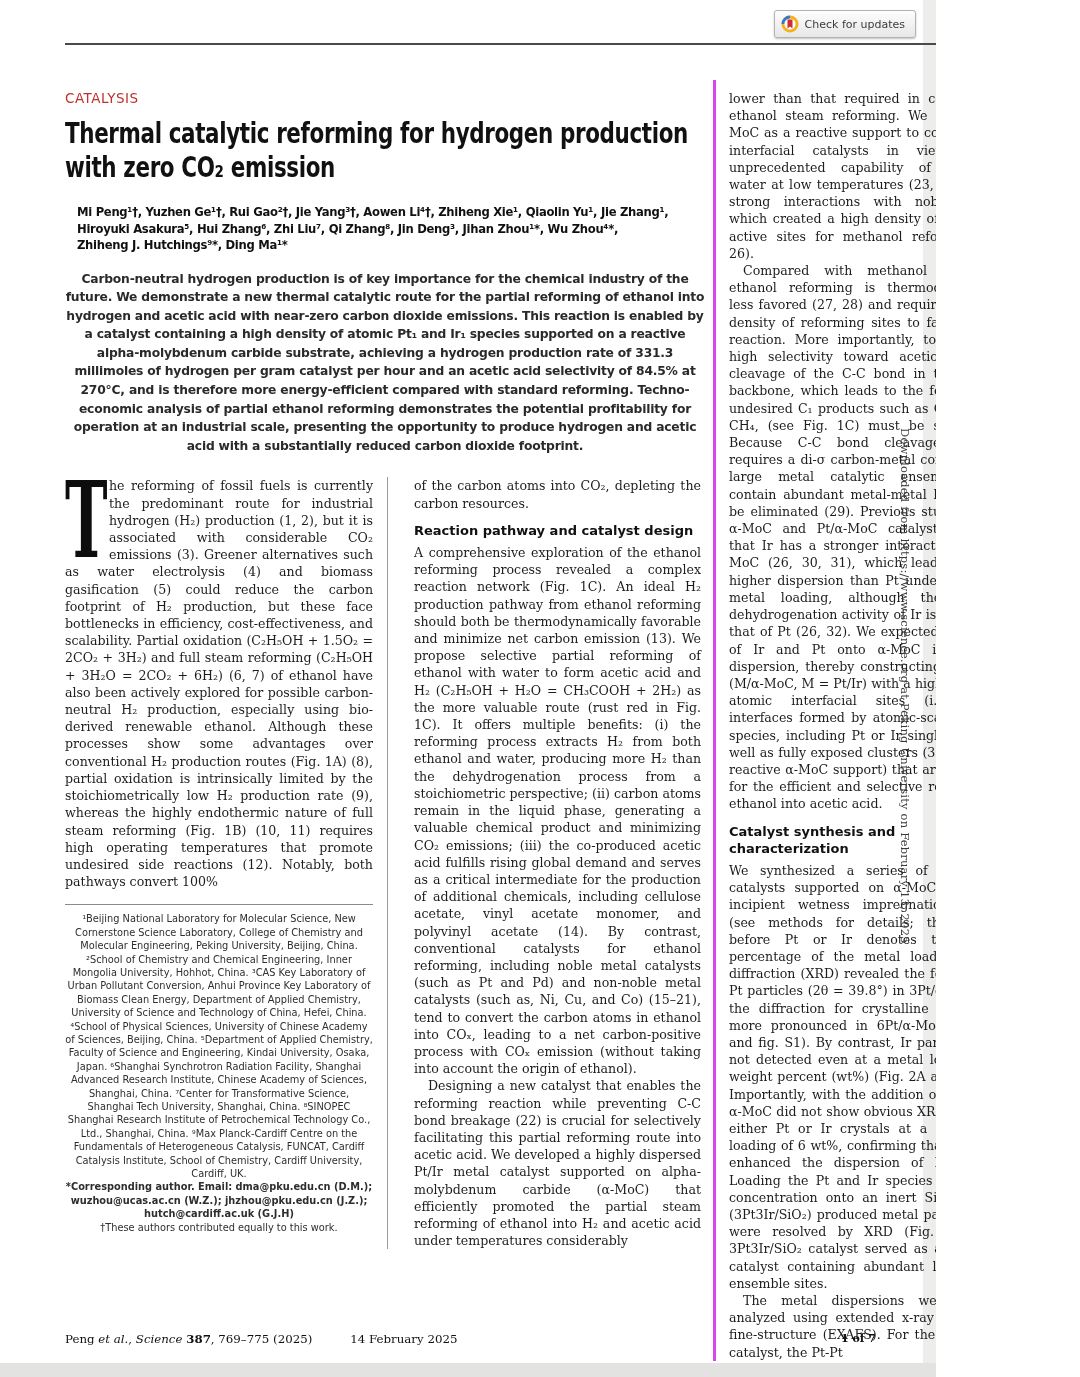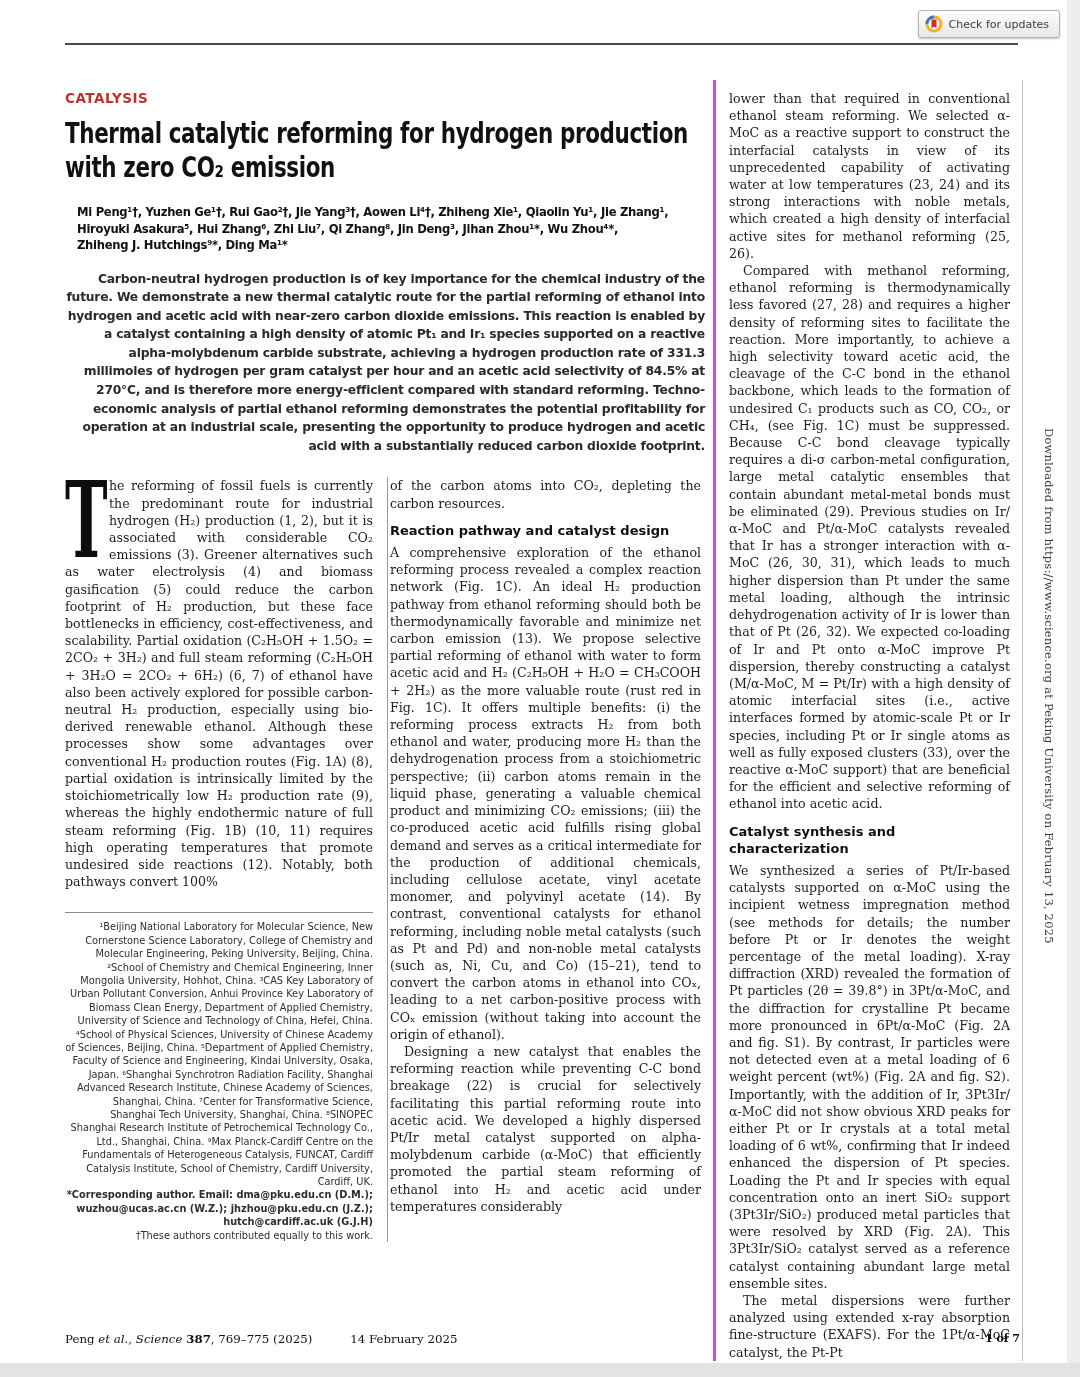--- a/index.html
+++ b/index.html
@@ -1,19 +1,19 @@
 <!DOCTYPE html>
 <html><head>
 <meta charset="utf-8">
 <style>
   * { box-sizing: border-box; margin: 0; padding: 0; }
   body { margin: 0; background: #ffffff; }
   .page {
     position: relative;
-    width: 1080px; height: 1377px;
+    width: 936px; height: 1377px;
     background: #ffffff;
     overflow: hidden;
     font-family: "DejaVu Serif", serif;
     color: #1d1d1d;
   }
   .edge-right { position:absolute; top:0; right:0; width:13px; height:1377px; background:#ededeb; }
   .edge-bottom { position:absolute; left:0; bottom:0; width:1080px; height:14px; background:#e3e3e1; }
 
   .masthead { position:absolute; top:36px; left:65px; right:62px; }
   .masthead-label { font-family:"DejaVu Serif", serif; font-weight:bold; font-size:15px; letter-spacing:1.5px; color:#111; }
@@ -33,53 +33,53 @@
   .content { position:absolute; top:80px; left:65px; width:958px; display:flex; }
   .left-region { width:648px; }
   .col { font-size:12.6px; line-height:17.2px; text-align:justify; }
   .col3 {
     width:310px;
     border-left:3px solid #d946ef; border-right:1px solid #bbb;
     padding:10px 12px 0 13px;
     min-height:1250px;
   }
 
-  .section-label { margin-top:10px; font-family:"DejaVu Sans", sans-serif; font-weight:bold; font-size:13.5px; letter-spacing:0.5px; color:#bf312c; }
+  .section-label { margin-top:10px; font-family:"DejaVu Sans", sans-serif; font-weight:normal; font-size:13.5px; letter-spacing:0.5px; color:#bf312c; }
   .title {
     margin-top:10px;
     font-family:"DejaVu Sans", sans-serif; font-weight:bold;
     font-size:29px; line-height:34px; color:#111;
     transform:scaleX(0.74); transform-origin:left top; width:135%;
     letter-spacing:-0.5px;
   }
   .authors { margin-top:20px; font-family:"DejaVu Sans", sans-serif; font-weight:bold; font-size:11.6px; line-height:16.5px; color:#111; letter-spacing:-0.3px;margin-left:12px; }
   .authors div { white-space:nowrap; }
   .abstract {
     margin-top:16px; width:640px;
     font-family:"DejaVu Sans", sans-serif; font-weight:bold;
     font-size:12.3px; line-height:18.6px; color:#2a2a2a; letter-spacing:-0.2px;
-    text-align:right;
+    text-align:center;
   }
 
   .body-cols { display:flex; margin-top:22px; }
   .col1 { width:322px; padding-right:14px; }
-  .col2 { width:326px; border-left:1px solid #999; padding-left:2px; padding-right:12px; }
+  .col2 { width:326px; border-left:1px solid #999; padding-left:26px; padding-right:12px; }
 
   .dropcap {
     float:left;
     font-family:"DejaVu Serif", serif; font-weight:bold; color:#0d0d0d;
     font-size:104px; line-height:88px; height:86px; width:44px;
     transform:scaleX(0.55); transform-origin:left top;
   }
   .para + .para { margin-top:0; }
   .indent { text-indent:14px; }
   .body-heading { font-family:"DejaVu Sans", sans-serif; font-weight:bold; font-size:13px; margin:10px 0 5px 0; text-align:left; color:#111; }
 
-  .footnotes { margin-top:22px; border-top:1px solid #8a8a8a; padding-top:7px;
-    font-family:"DejaVu Sans", sans-serif; font-size:9.8px; line-height:13.4px; color:#2e2e2e; text-align:right; }
+  .footnotes { margin-top:14px; border-top:1px solid #8a8a8a; padding-top:7px;
+    font-family:"DejaVu Sans", sans-serif; font-size:9.8px; line-height:13.4px; color:#2e2e2e; text-align:center; }
   .footnotes .fn-bold { font-weight:bold; }
   .footnotes p { margin:0; }
 
   .sidebar-vertical {
     position:absolute; top:428px; right:24px;
     writing-mode:vertical-rl;
     font-family:"DejaVu Serif", serif; font-size:11.5px; color:#3b3b3b;
     letter-spacing:0.2px; white-space:nowrap;
   }
 

